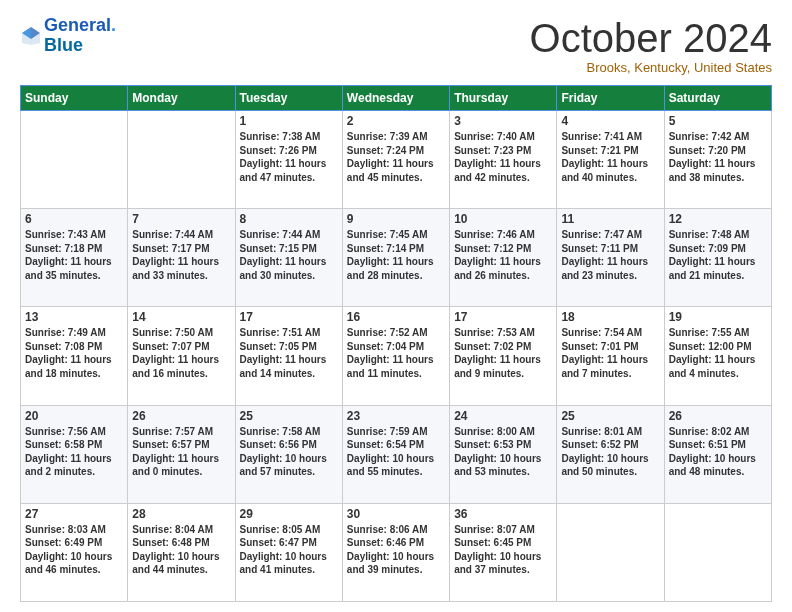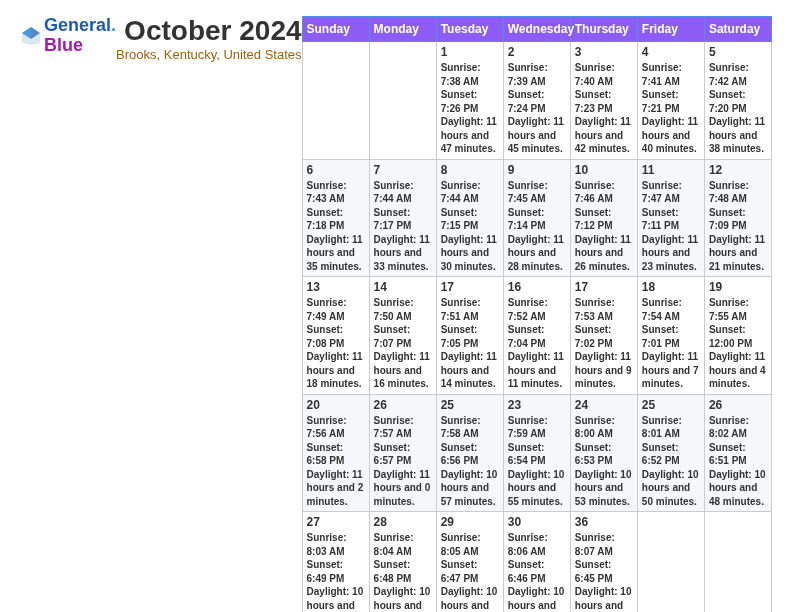--- a/index.html
+++ b/index.html
@@ -8,21 +8,21 @@
       background: #fff;
       width: 792px;
       height: 612px;
       overflow: hidden;
     }
     .page {
       width: 792px;
       height: 612px;
       padding: 16px 20px 10px 20px;
       display: flex;
-      flex-direction: row;
+      flex-direction: column;
     }
     .header {
       display: flex;
       justify-content: space-between;
       align-items: flex-start;
       margin-bottom: 10px;
     }
     .logo {
       display: flex;
       align-items: center;
@@ -38,38 +38,38 @@
     }
     .logo-icon {
       width: 22px;
       height: 22px;
       margin-right: 2px;
     }
     .title-area {
       text-align: right;
     }
     .month-title {
-      font-size: 28px;
-      font-weight: bold;
+      font-size: 40px;
+      font-weight: normal;
       color: #333;
       line-height: 1.1;
     }
     .location {
       font-size: 13px;
       color: #a16207;
     }
     .calendar {
       flex: 1;
       border: 1px solid #ccc;
       border-collapse: collapse;
       width: 100%;
       table-layout: fixed;
     }
     .calendar th {
-      background: #8b5cf6;
+      background: #15803d;
       color: #fff;
       font-size: 12px;
       font-weight: bold;
       padding: 5px 4px;
       text-align: left;
       border: 1px solid #5090e0;
     }
     .calendar td {
       border: 1px solid #ccc;
       vertical-align: top;
@@ -104,21 +104,21 @@
 <div class="page">
   <div class="header">
     <div class="logo">
       <svg class="logo-icon" viewBox="0 0 22 22">
         <polygon points="11,2 20,8 20,18 11,20 2,18 2,8" fill="#1a5cb5" opacity="0.15"></polygon>
         <polygon points="11,2 20,8 11,14" fill="#1a5cb5" opacity="0.7"></polygon>
         <polygon points="11,2 2,8 11,14" fill="#3b8edb" opacity="0.9"></polygon>
       </svg>
       <div class="logo-text">
         <div><span>General</span><span style="color:#3b8edb">.</span></div>
-        <div style="color:#a21caf">Blue</div>
+        <div style="color:#0369a1">Blue</div>
       </div>
     </div>
     <div class="title-area">
       <div class="month-title">October 2024</div>
       <div class="location">Brooks, Kentucky, United States</div>
     </div>
   </div>
 
   <table class="calendar" id="cal-table">
     <thead id="cal-head">

